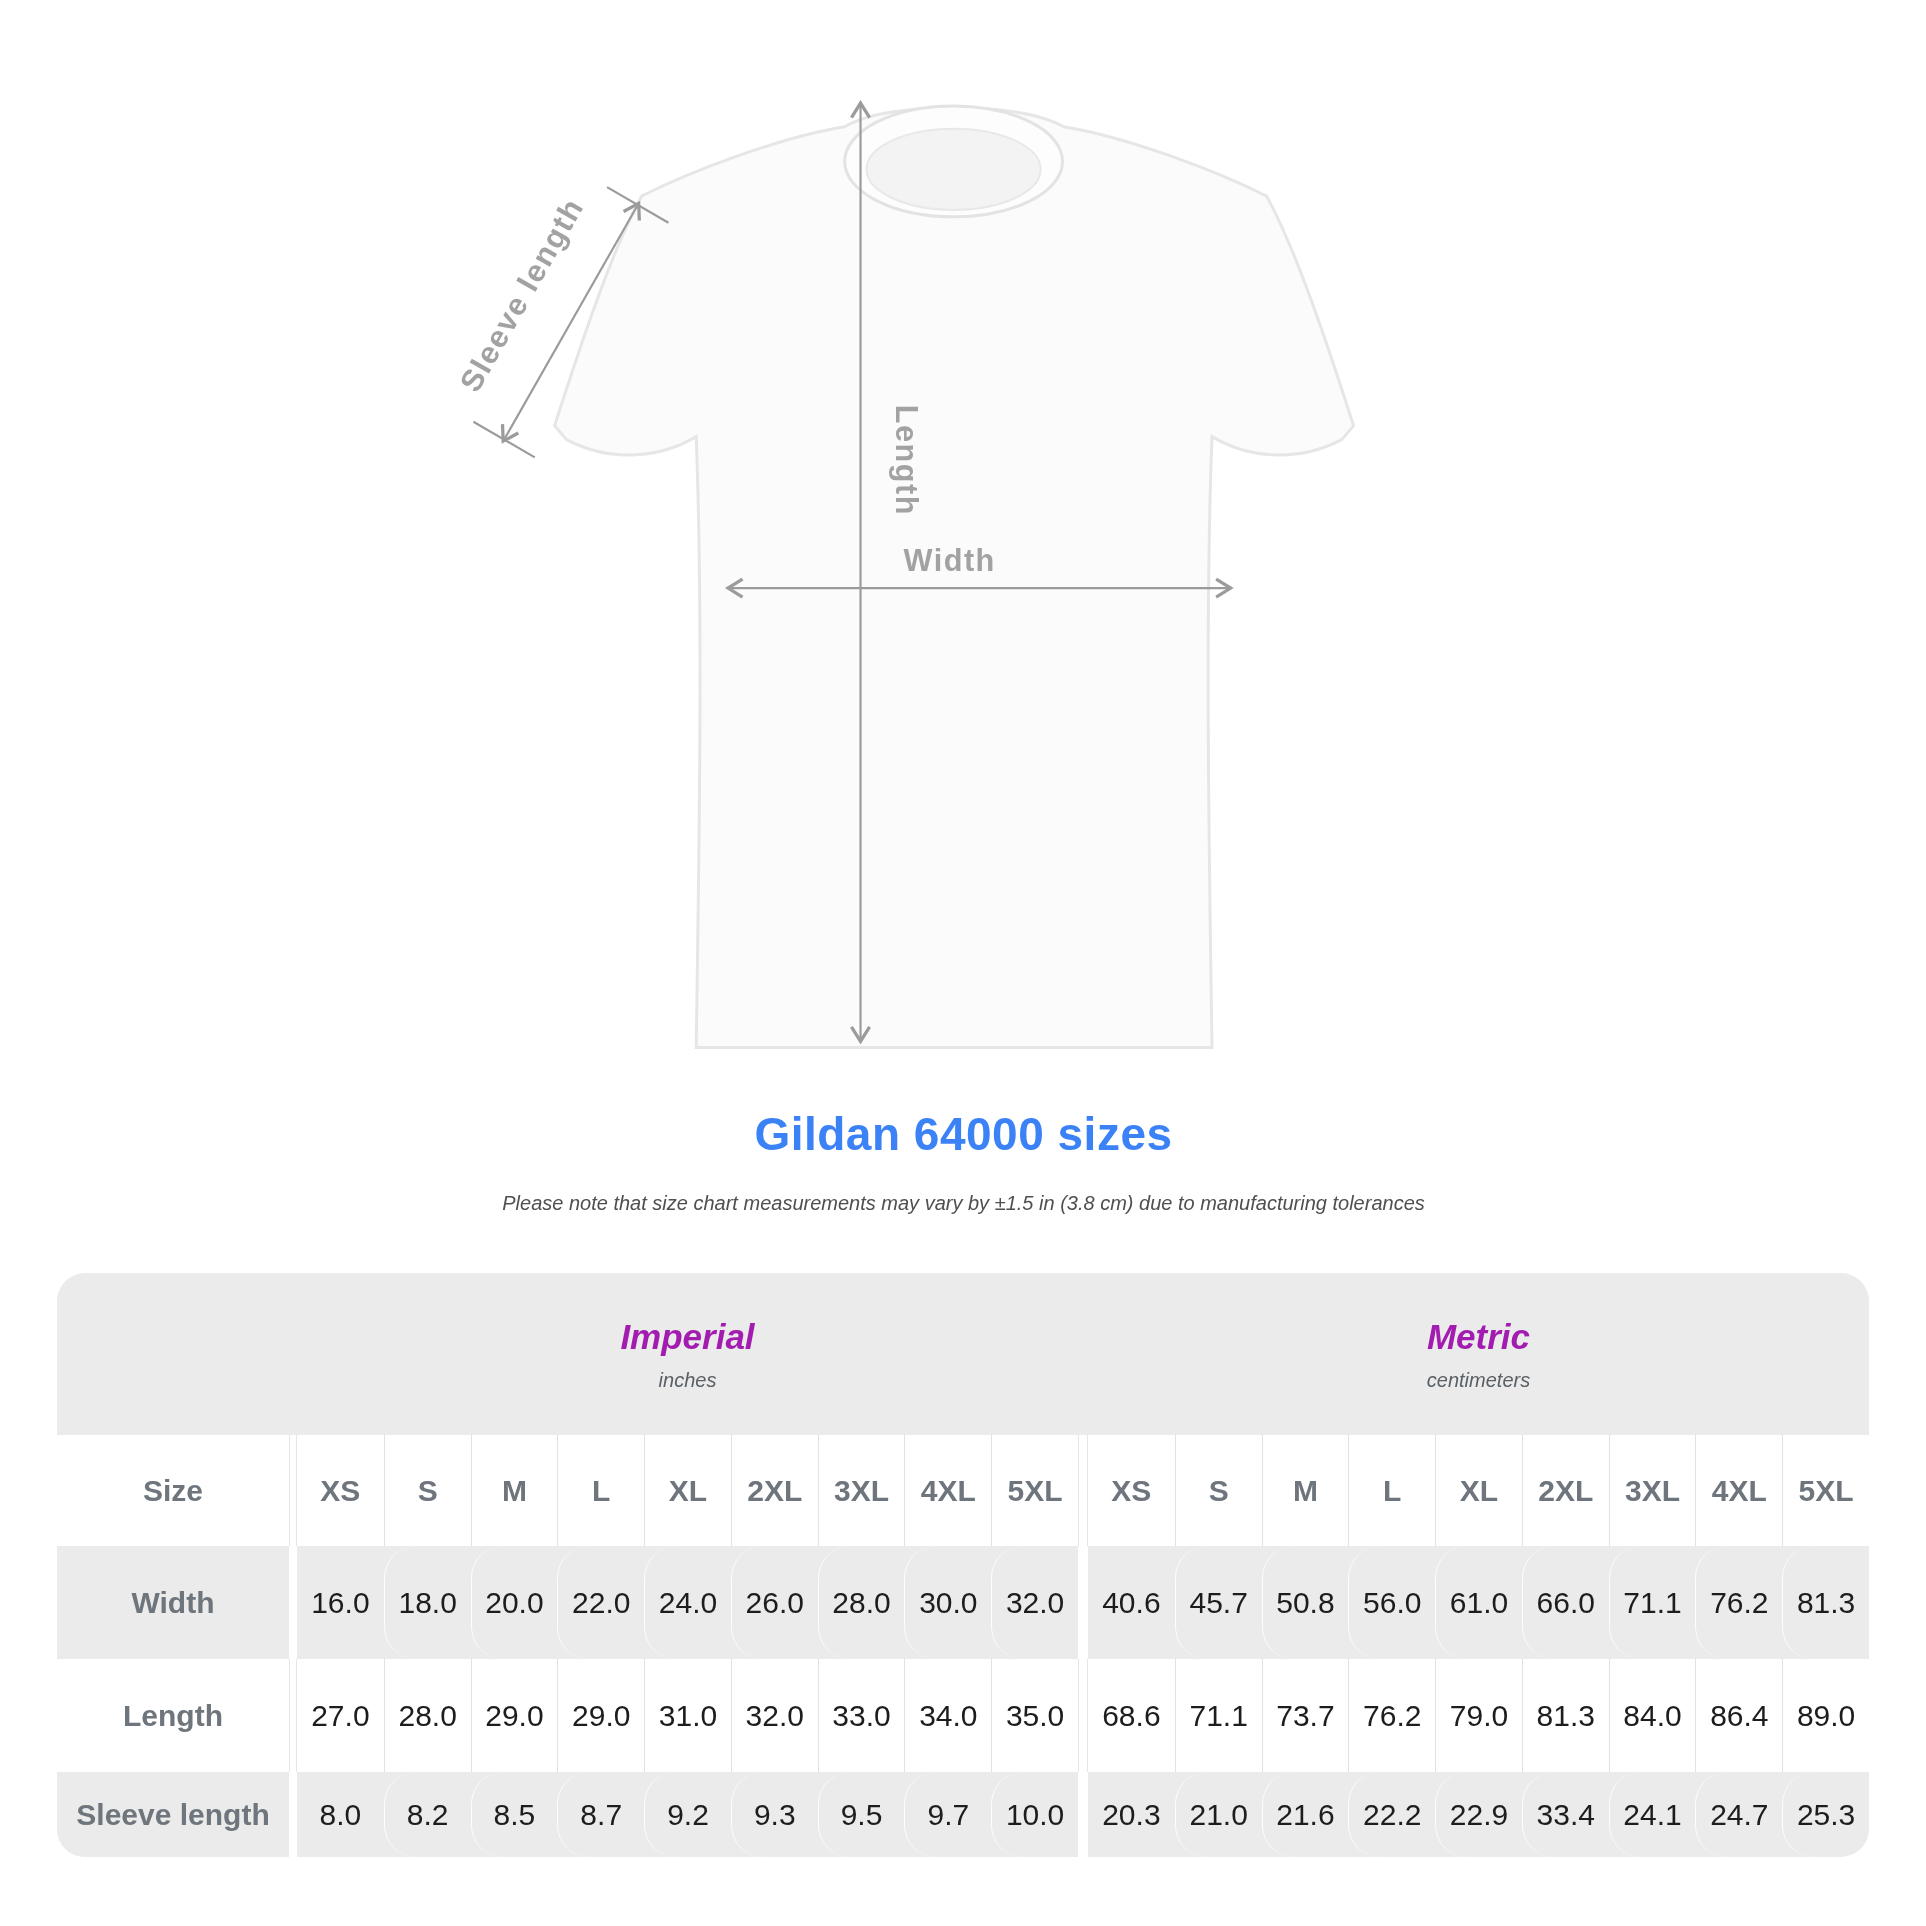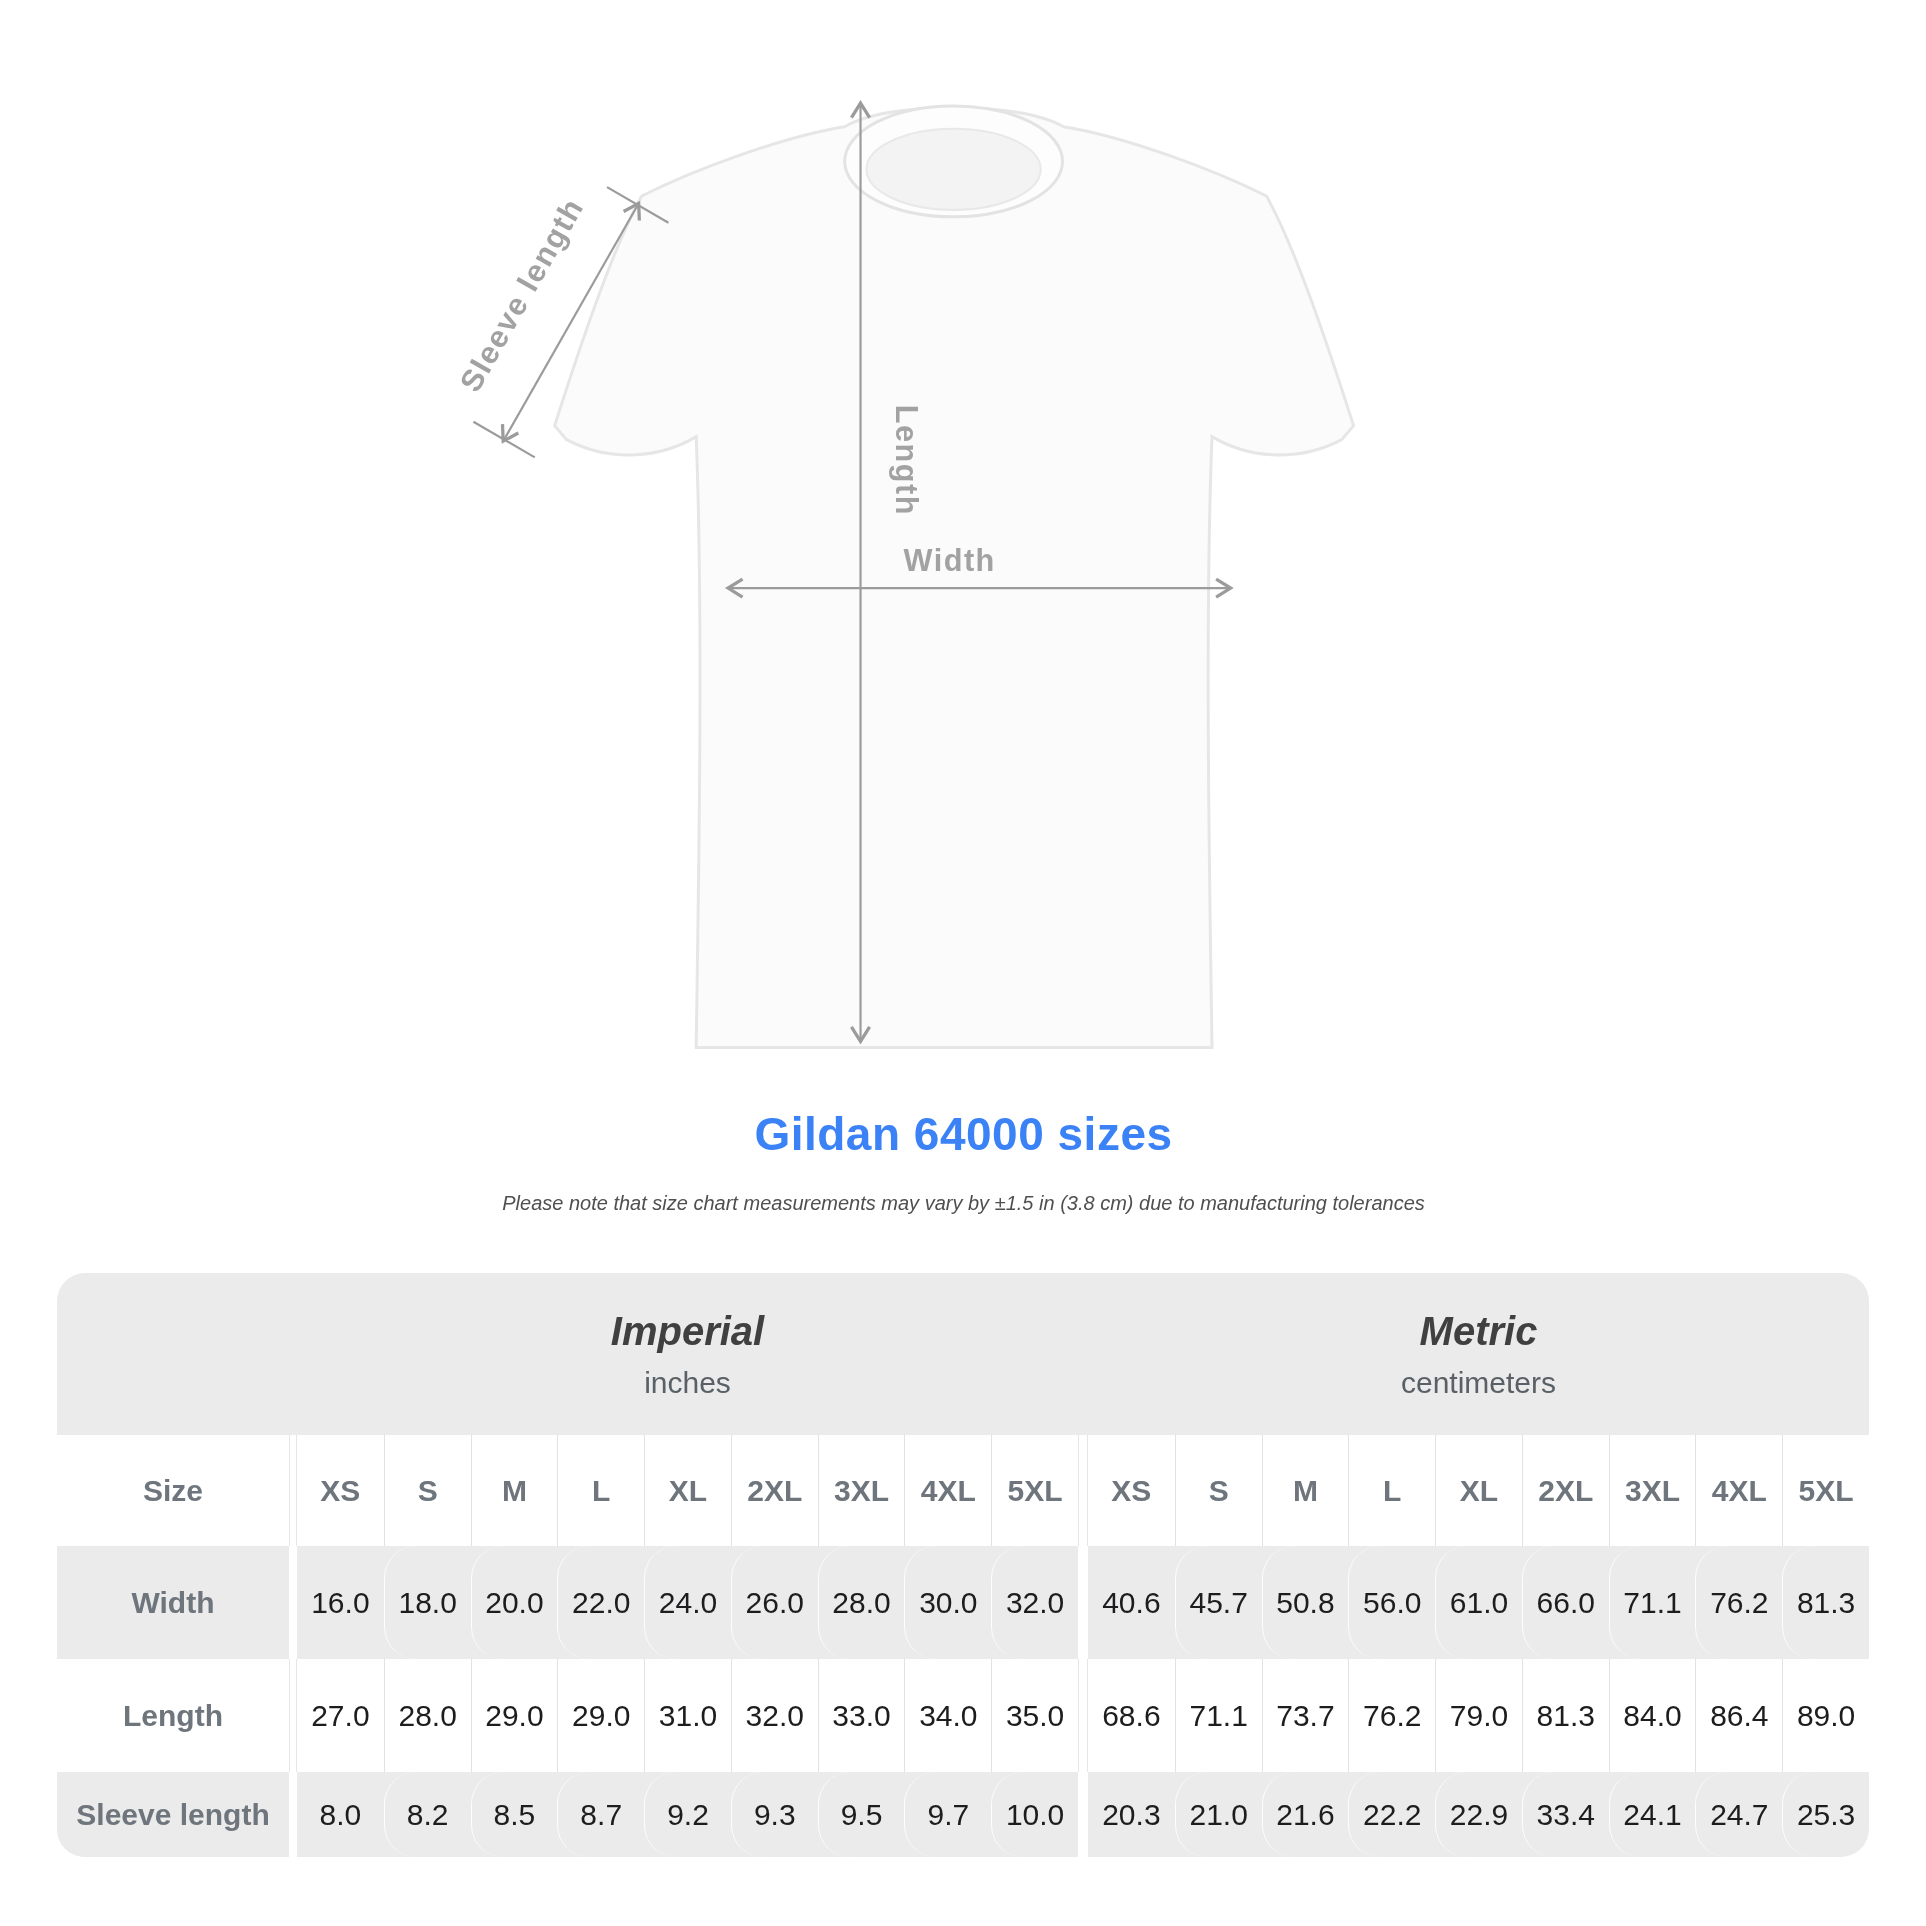--- a/index.html
+++ b/index.html
@@ -36,22 +36,22 @@
   .gap{background:#ffffff;}
   .row-w > .gap{border-left:1px solid #e6e6e6;border-right:1px solid #e6e6e6;}
   .row-g > .gap{background:#ffffff;}
   .lbl{font-weight:bold;color:#6e757c;}
   .sp2{grid-column:span 2;background:transparent;}
   .sp1{grid-column:span 1;background:transparent;}
   .unit-cell{
     grid-column:span 9;display:flex;flex-direction:column;
     align-items:center;justify-content:center;gap:12px;background:transparent;
   }
-  .unit-name{font-size:40px;font-weight:bold;font-style:italic;color:#404040;}
-  .unit-sub{font-size:30px;color:#596066;}
+  .unit-name{font-size:35px;font-weight:bold;font-style:italic;color:#a21caf;}
+  .unit-sub{font-size:20px;font-style:italic;color:#596066;}
   
   #diagram{position:absolute;left:0;top:0;}
 </style>
 </head>
 <body>
 
 <div id="page">
 
   <svg id="diagram" width="1927" height="1099" viewBox="0 0 1946 1110">
     <defs>

